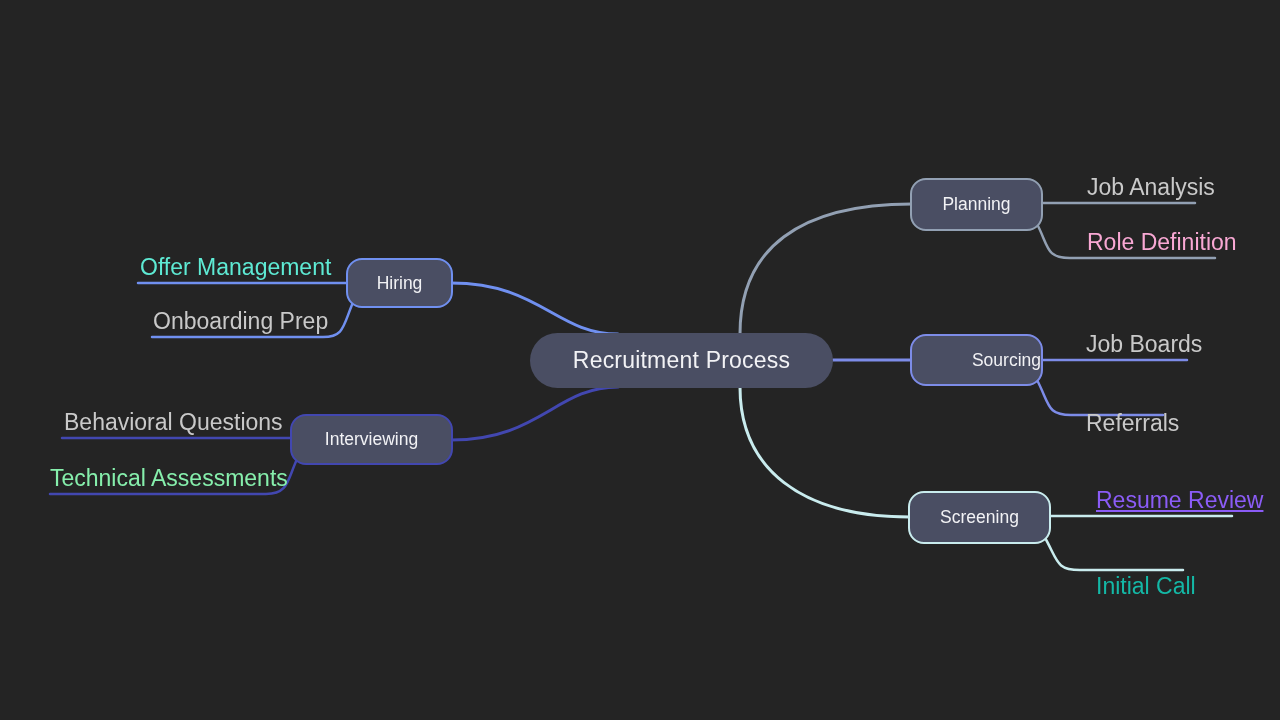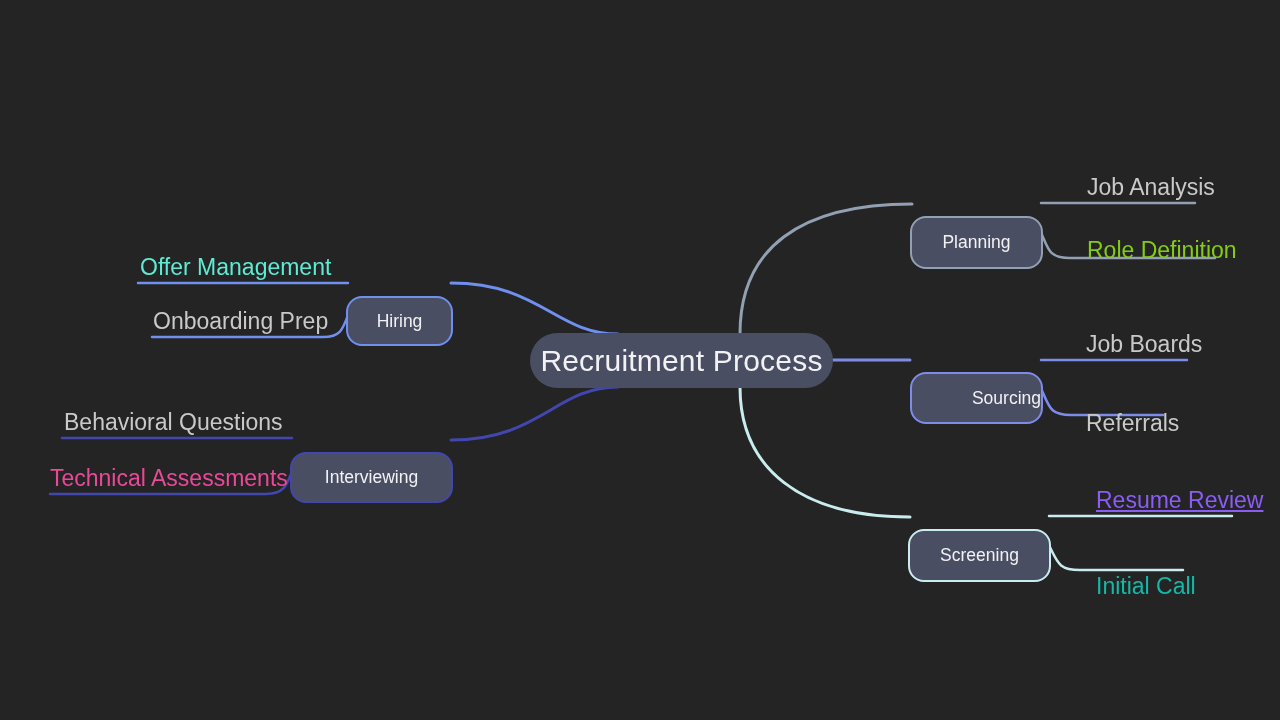--- a/index.html
+++ b/index.html
@@ -13,24 +13,24 @@
   .links path.link{stroke-width:3;}
   .links path.underline{stroke-width:2.5;}
   .node{
     position:absolute;z-index:2;box-sizing:border-box;
     display:flex;align-items:center;justify-content:center;
     background:#4a4e63;color:#f2f2f5;
     border:2.5px solid transparent;
     white-space:nowrap;
   }
   .root-node{
-    border-radius:28px;border:none;font-size:30px;letter-spacing:.2px;
+    border-radius:28px;border:none;font-size:23px;letter-spacing:.2px;
   }
   .branch-node{
-    border-radius:16px;font-size:17.5px;margin-top:38px;
+    border-radius:16px;font-size:17.5px;
   }
   .child-label{
     position:absolute;z-index:2;
     color:#c9c9c9;font-size:23px;line-height:22px;white-space:nowrap;
   }
   .align-right{text-align:right;}
 </style>
 </head>
 <body>
 
@@ -79,31 +79,31 @@
   <div class="node branch-node" style="left: 908px; top: 491px; width: 143px; height: 53px; border-color: rgb(201, 236, 238); background-color: rgb(74, 78, 99);">
     <span>Screening</span>
   </div>
 
   <div class="node branch-node" style="left: 290px; top: 414px; width: 163px; height: 51px; border-color: rgb(66, 71, 176); background-color: rgb(74, 78, 99);">
     <span>Interviewing</span>
   </div>
 
   <div class="child-label" style="left: 1087px; top: 176px; color: rgb(201, 201, 201);">Job Analysis</div>
 
-  <div class="child-label" style="left: 1087px; top: 239px; color: #84cc16;">Role Definition</div>
+  <div class="child-label" style="left: 1087px; top: 231px; color: #f9a8d4;">Role Definition</div>
 
   <div class="child-label" style="left: 1086px; top: 333px; color: rgb(201, 201, 201);">Job Boards</div>
 
   <div class="child-label" style="left: 1086px; top: 388px; color: rgb(201, 201, 201); margin-top: 24px;">Referrals</div>
 
   <div class="child-label" style="left: 1096px; top: 489px; color: #8b5cf6; text-decoration: underline;">Resume Review</div>
 
   <div class="child-label" style="left: 1096px; top: 543px; color: #14b8a6; margin-top: 32px;">Initial Call</div>
 
   <div class="child-label align-right" style="left: 140px; top: 256px; width: 162px; color: #5eead4;">Offer Management</div>
 
   <div class="child-label align-right" style="left: 153px; top: 310px; width: 149px; color: rgb(201, 201, 201);">Onboarding Prep</div>
 
   <div class="child-label align-right" style="left: 64px; top: 411px; width: 184px; color: rgb(201, 201, 201);">Behavioral Questions</div>
 
-  <div class="child-label align-right" style="left: 50px; top: 467px; width: 198px; color: #ec4899;">Technical Assessments</div>
+  <div class="child-label align-right" style="left: 50px; top: 467px; width: 198px; color: #86efac;">Technical Assessments</div>
 
 </div>
 
 </body></html>

